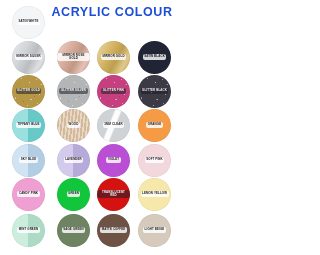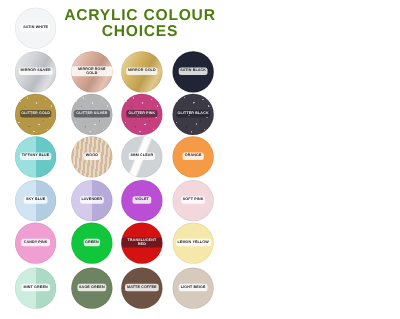--- a/index.html
+++ b/index.html
@@ -24,21 +24,21 @@
   .title {
     position: absolute;
     left: 48px;
     top: 6px;
     width: 128px;
     text-align: center;
     font-size: 12.5px;
     line-height: 12.5px;
     font-weight: bold;
     letter-spacing: 0.6px;
-    color: #4d7c0f;
+    color: #1d4ed8;
     text-transform: uppercase;
   }
   .title-l2 { display: block; }
 
   
   .grid {
     position: absolute;
     left: 0;
     top: 0;
     width: 180px;
@@ -151,21 +151,20 @@
     box-shadow: inset 0 0 0 0.5px rgba(0,0,0,0.07);
   }
 </style>
 </head>
 <body>
 
 <div class="sheet">
 
   <div class="title">
     <span>ACRYLIC COLOUR</span>
-    <span class="title-l2">CHOICES</span>
   </div>
 
   <div class="grid">
       <div class="cell" style="left: 6px; top: 5px;">
         <div class="swatch ring satin" style="background: rgb(244, 245, 247);">
           <div class="label">SATIN WHITE</div>
         </div>
       </div>
       <div class="cell" style="left: 6px; top: 40px;">
         <div class="swatch ring metal" style="background: rgb(207, 210, 214);">

